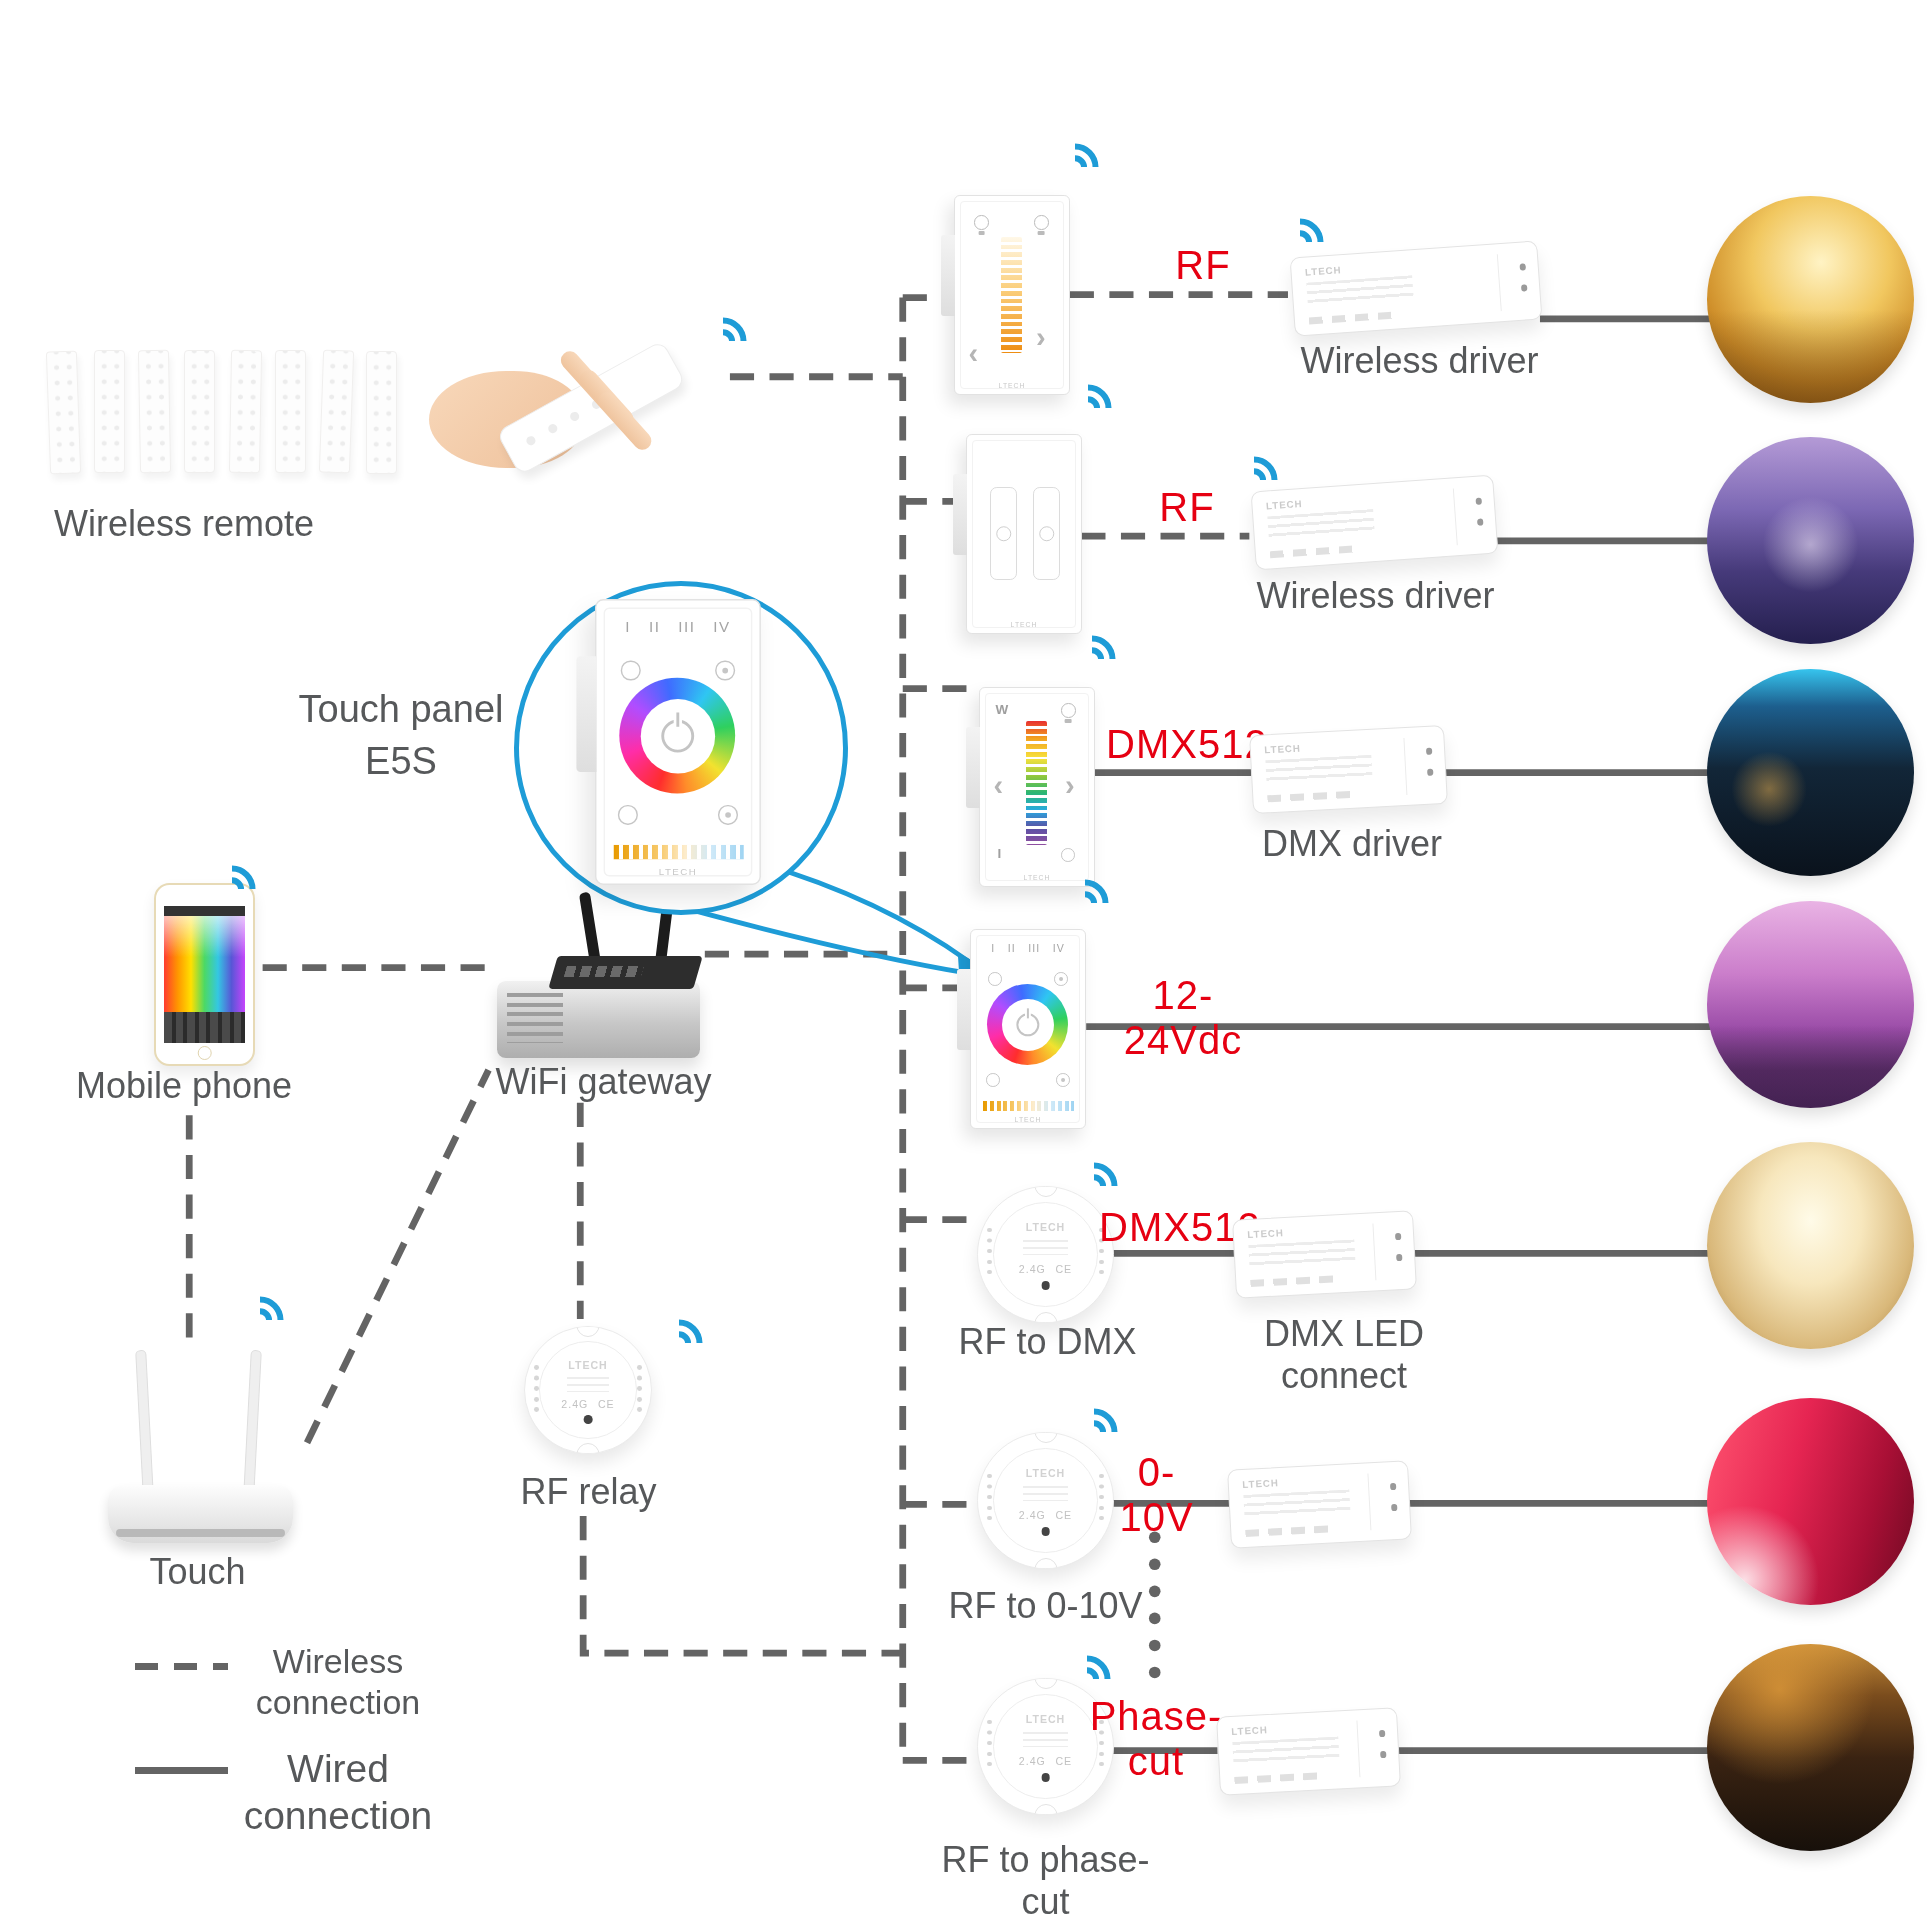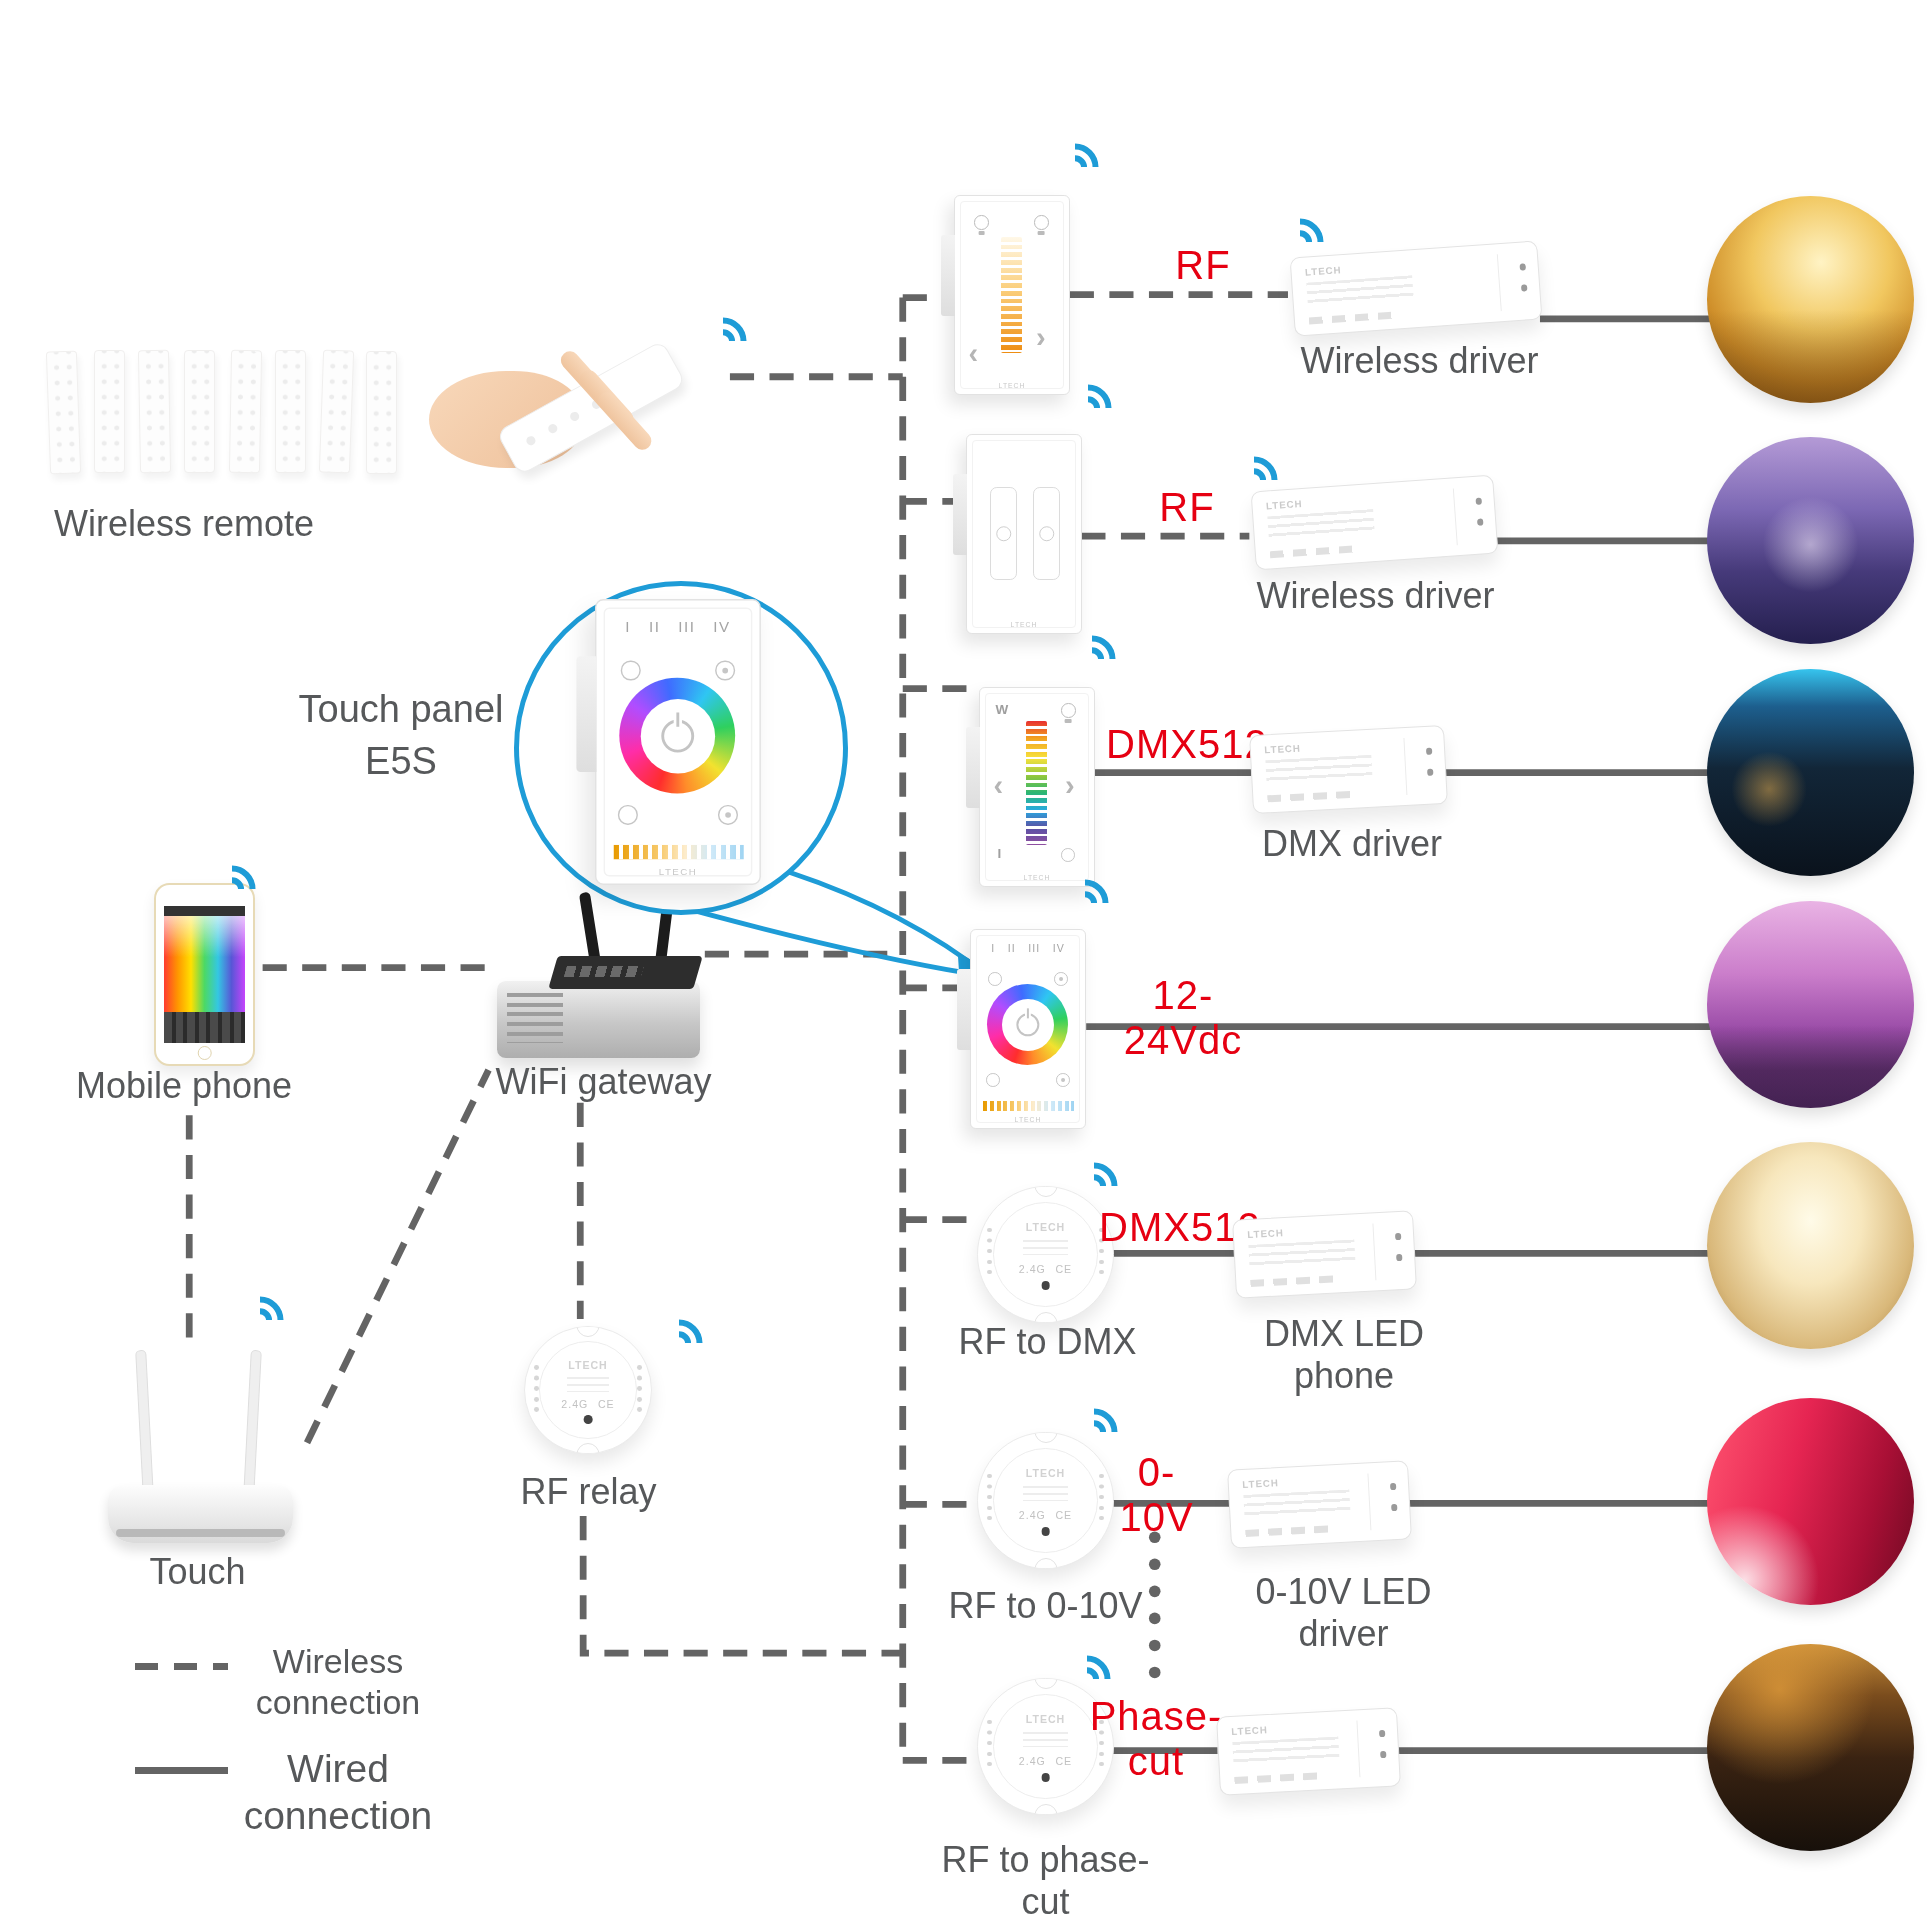--- a/index.html
+++ b/index.html
@@ -438,21 +438,21 @@
   <span class="wifi" style="left:1072px;top:1164px"></span>
   <div class="rlink" style="left:1099px;top:1205px;width:130px">DMX512</div>
   <div class="dlbl" style="left:956px;top:1321px;width:183px">RF to DMX</div>
   <div class="driver" style="left:1234px;top:1215px;width:179px;--rot:-3deg">
     <div class="dbrand">LTECH</div>
     <div class="dlines"></div>
     <div class="dmarks"></div>
     <div class="dterm t1"></div>
       <div class="dterm t2"></div>
   </div>
-  <div class="dlbl" style="left:1228px;top:1313px;width:232px">DMX LED phone</div>
+  <div class="dlbl" style="left:1228px;top:1313px;width:232px">DMX LED connect</div>
   <div class="photo p5" style="top:1142px"></div>
 
   <div class="puck" style="left:977px;top:1432px">
     <div class="pk-in">
       <div class="pk-brand">LTECH</div>
       <div class="pk-lines"></div>
       <div class="pk-row"><span>2.4G</span><span>CE</span></div>
       <div class="pk-dot"></div>
     </div>
     <i class="notch nt"></i>
@@ -463,21 +463,20 @@
   <span class="wifi" style="left:1072px;top:1410px"></span>
   <div class="rlink" style="left:1108px;top:1450px;width:97px">0-10V</div>
   <div class="dlbl" style="left:944px;top:1585px;width:203px">RF to 0-10V</div>
   <div class="driver" style="left:1229px;top:1465px;width:179px;--rot:-3deg">
     <div class="dbrand">LTECH</div>
     <div class="dlines"></div>
     <div class="dmarks"></div>
     <div class="dterm t1"></div>
       <div class="dterm t2"></div>
   </div>
-  <div class="dlbl" style="left:1218px;top:1571px;width:251px">0-10V LED driver</div>
   <div class="photo p6" style="top:1398px"></div>
 
   <div class="puck" style="left:977px;top:1678px">
     <div class="pk-in">
       <div class="pk-brand">LTECH</div>
       <div class="pk-lines"></div>
       <div class="pk-row"><span>2.4G</span><span>CE</span></div>
       <div class="pk-dot"></div>
     </div>
     <i class="notch nt"></i>

